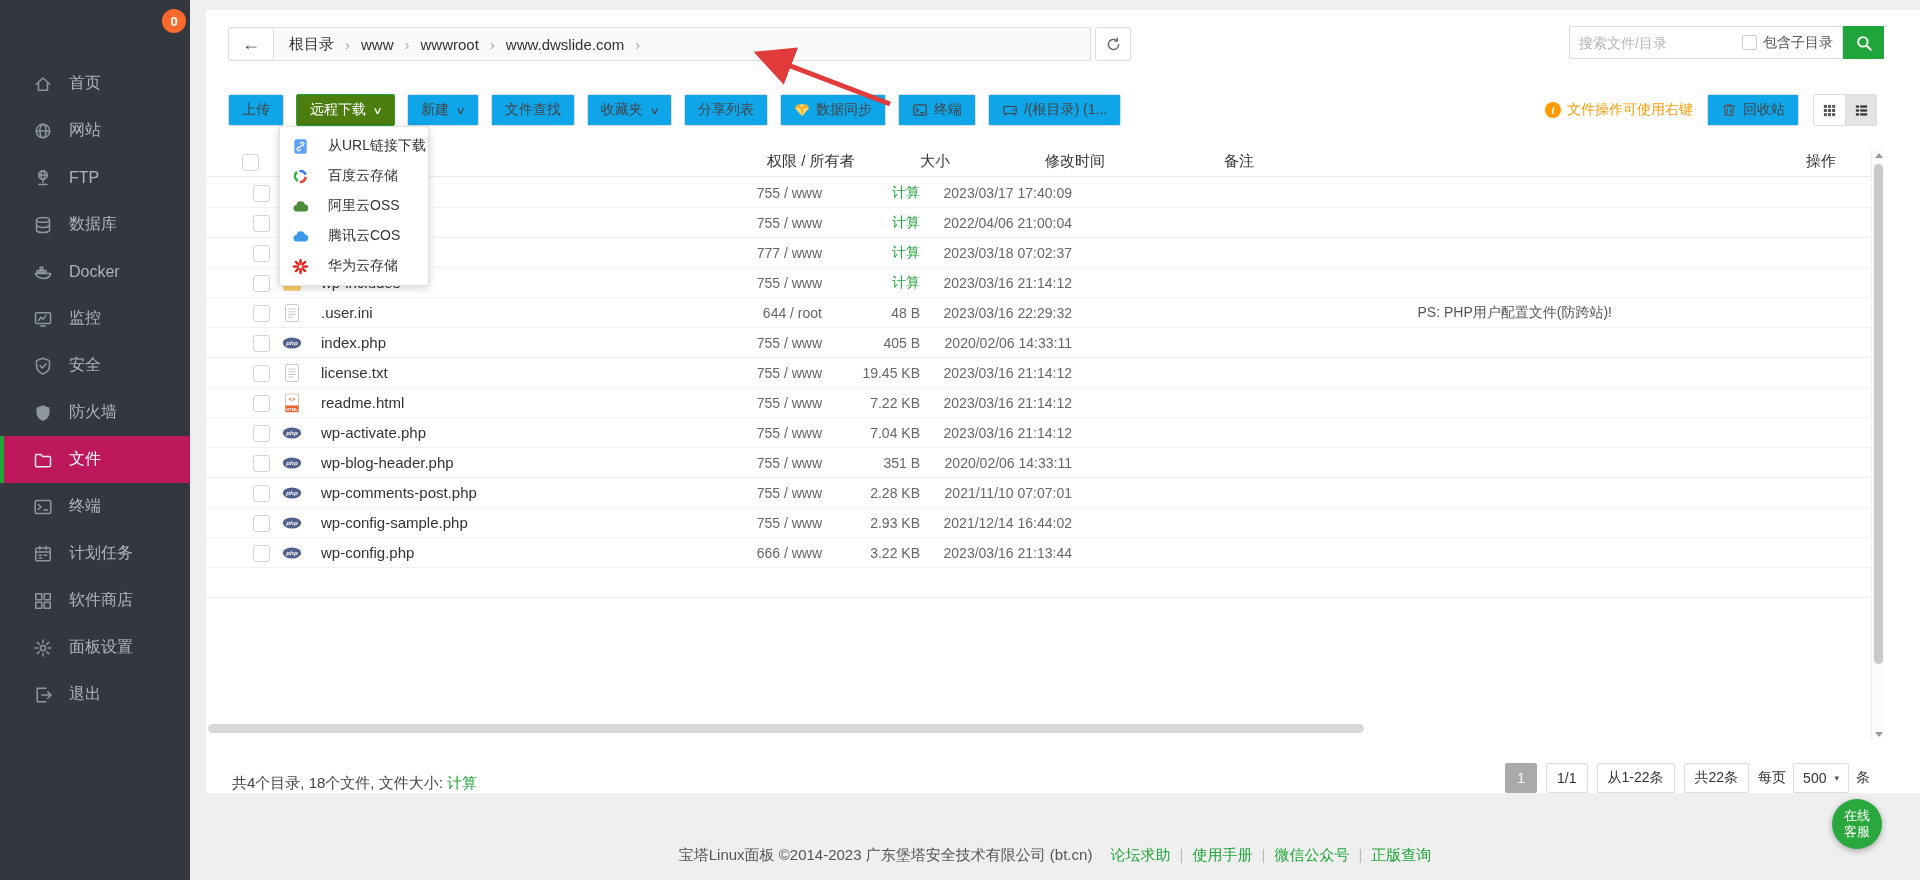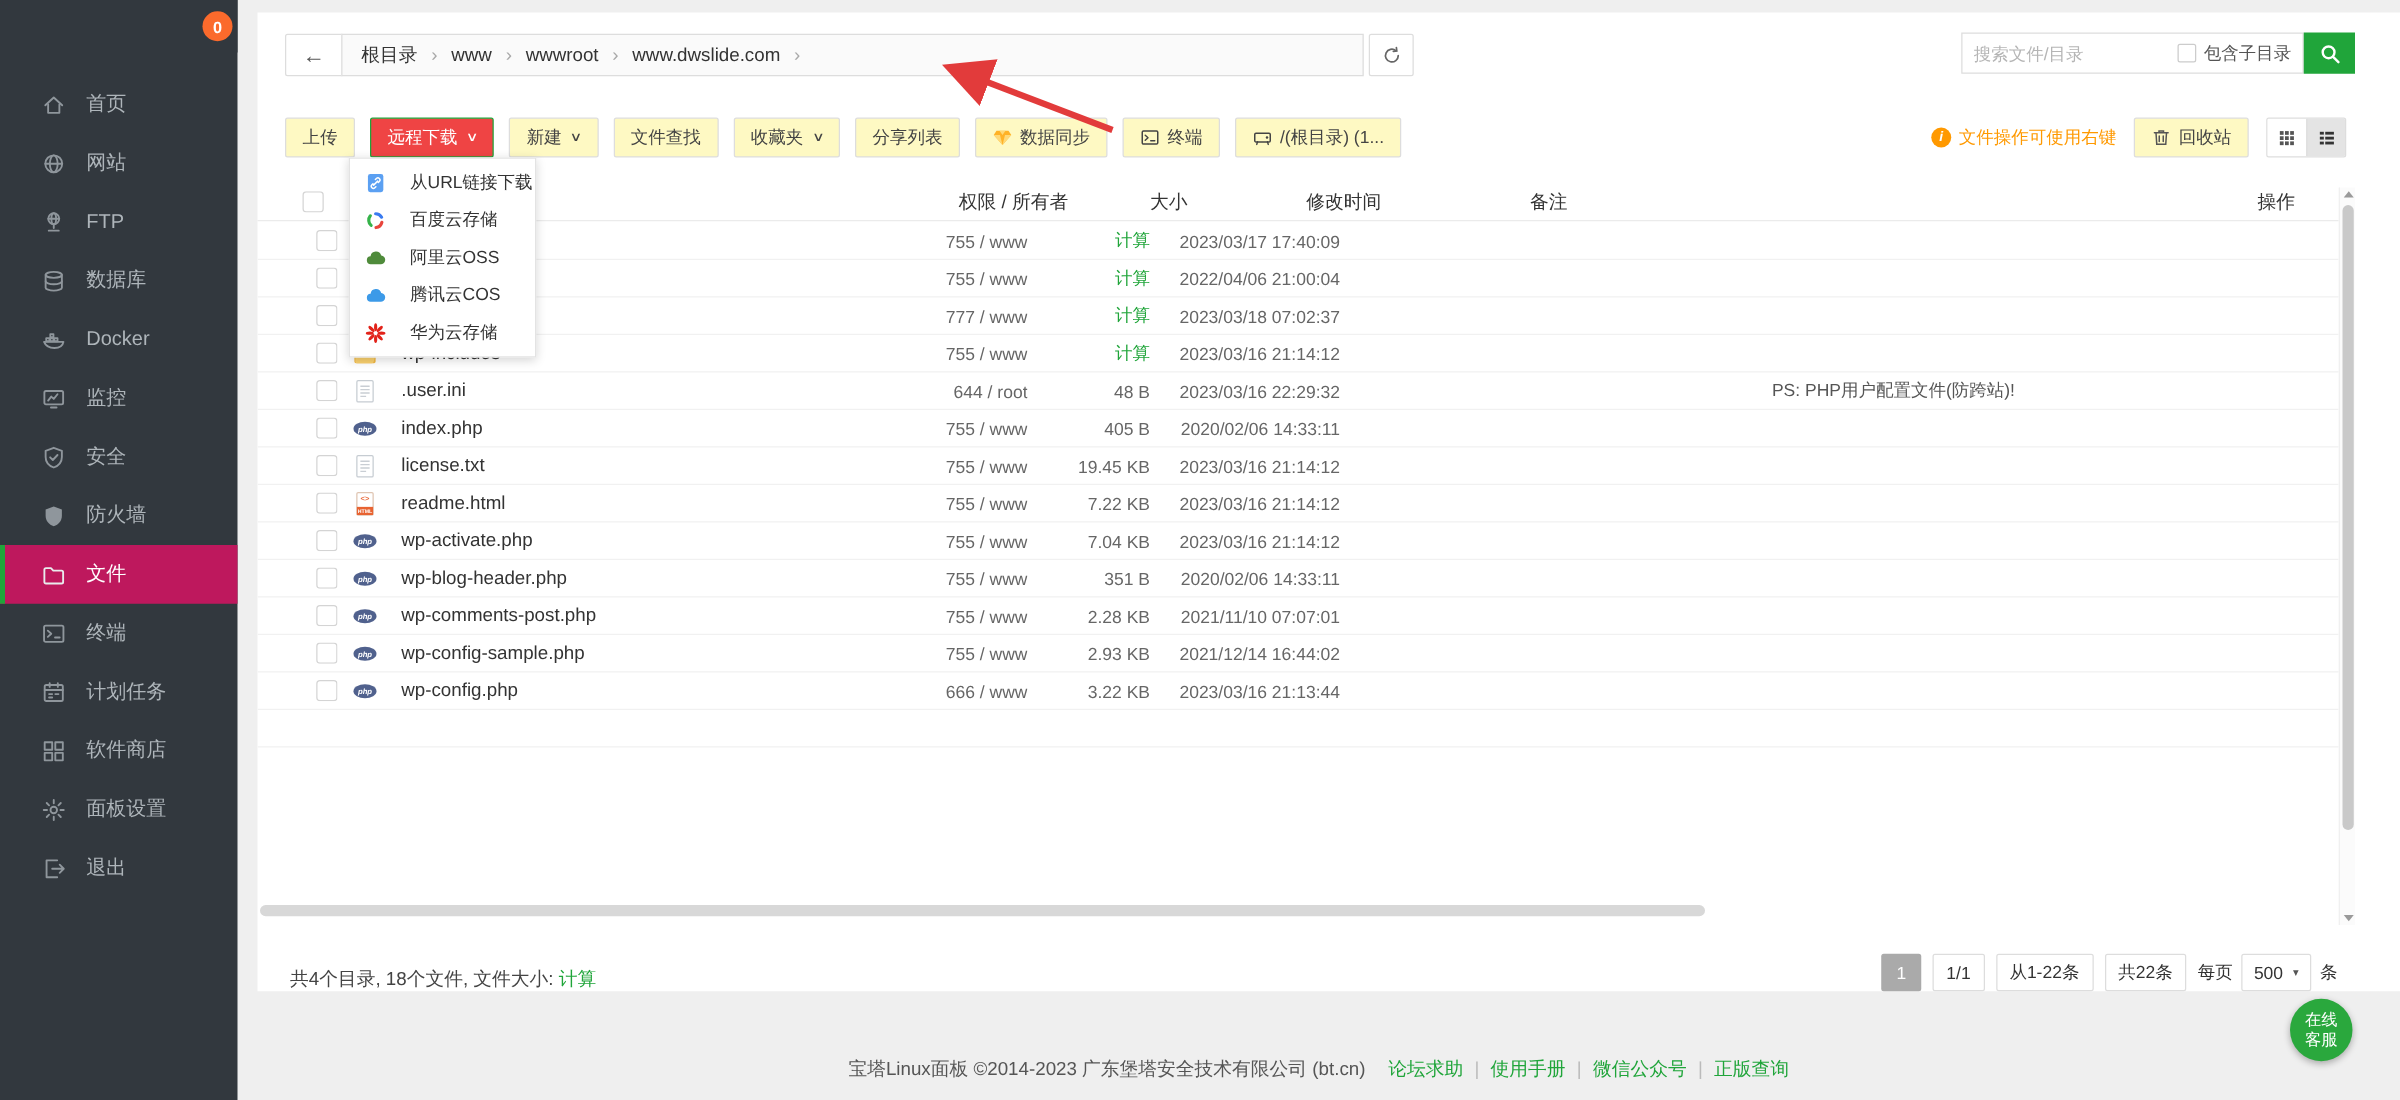--- a/index.html
+++ b/index.html
@@ -40,23 +40,23 @@
   .search-box { width:274px; border:1px solid #ddd; background:#fff; display:flex; align-items:center; padding:0 9px; gap:6px; }
   .search-input { flex:1; min-width:0; border:0; outline:0; font-size:14px; color:#333; font-family:inherit; }
   .search-input::placeholder { color:#b5b5b5; }
   .sub-cb { width:15px; height:15px; border:1px solid #ccc; border-radius:2px; background:#fff; flex:0 0 auto; }
   .sub-label { font-size:14px; color:#555; white-space:nowrap; }
   .search-btn { width:41px; border:0; background:#20a53a; cursor:pointer; display:flex; align-items:center; justify-content:center; }
   .search-btn svg { width:18px; height:18px; }
 
   
   .toolbar { position:absolute; left:22px; top:84px; right:43px; height:32px; display:flex; align-items:center; gap:12px; }
-  .tbtn { height:32px; border:1px solid #ddd; background:#fef9c3; border-radius:2px; padding:0 13px; font-size:14px; color:#444;
+  .tbtn { height:32px; border:1px solid #ddd; background:#0ea5e9; border-radius:2px; padding:0 13px; font-size:14px; color:#444;
           display:flex; align-items:center; gap:6px; cursor:pointer; white-space:nowrap; font-family:inherit; }
-  .tbtn.primary { background:#ef4444; border-color:#20a53a; color:#fff; }
+  .tbtn.primary { background:#4d7c0f; border-color:#20a53a; color:#fff; }
   .caret { font-size:10px; margin-left:2px; transform:scaleX(1.4); }
   .t-ic { width:16px; height:16px; display:inline-flex; }
   .t-ic svg { width:100%; height:100%; }
   .toolbar-right { margin-left:auto; display:flex; align-items:center; gap:14px; }
   .hint { color:#ff9900; font-size:14px; display:flex; align-items:center; gap:6px; white-space:nowrap; }
   .info-ic { width:16px; height:16px; border-radius:50%; background:#ff9900; color:#fff; font-size:11px; font-weight:bold;
              font-style:italic; display:flex; align-items:center; justify-content:center; }
   .toggle-group { display:flex; border:1px solid #ddd; border-radius:2px; overflow:hidden; }
   .toggle { width:31px; height:30px; background:#fff; display:flex; align-items:center; justify-content:center; cursor:pointer; }
   .toggle + .toggle { border-left:1px solid #ddd; }

